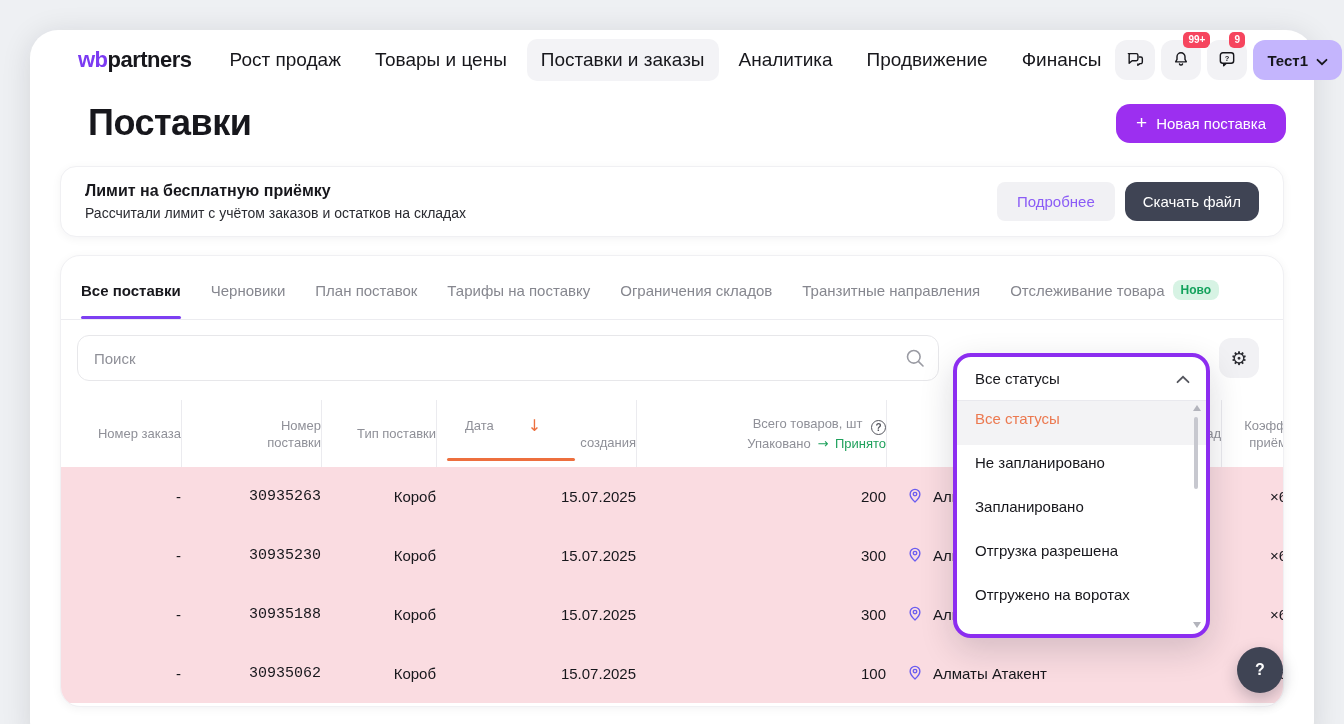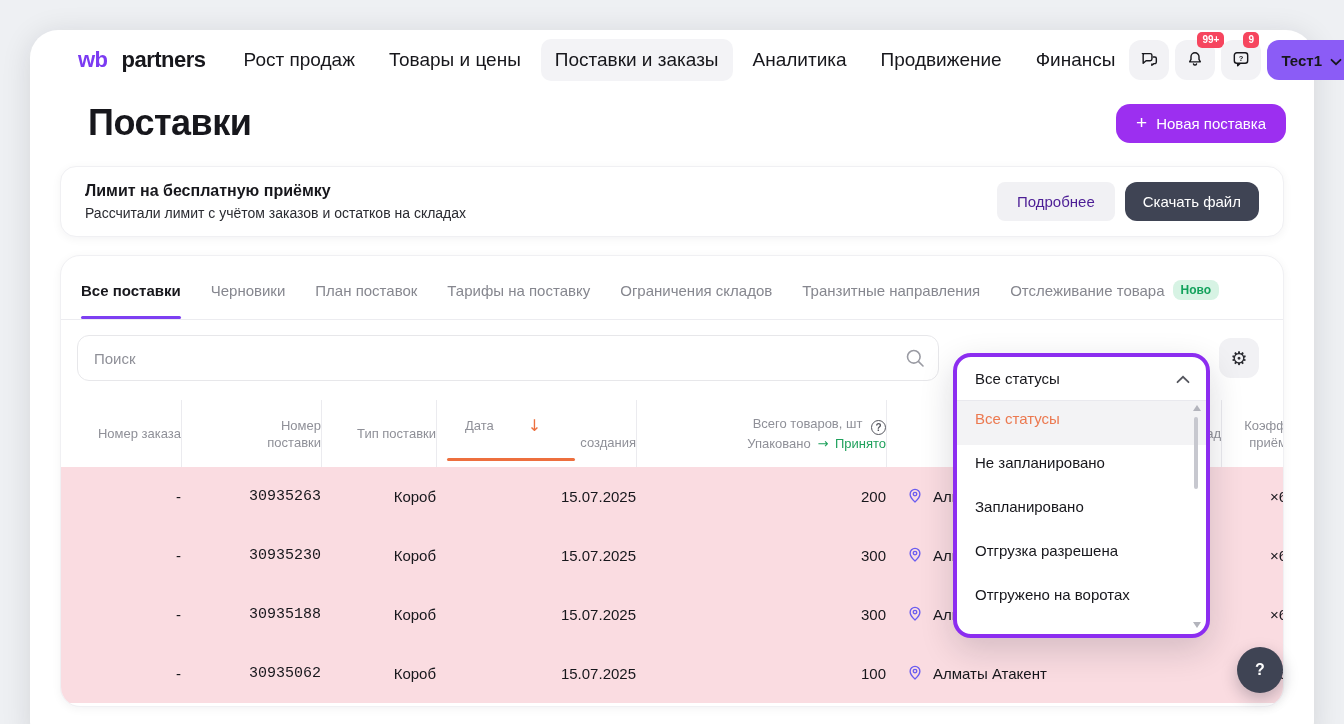--- a/index.html
+++ b/index.html
@@ -3,51 +3,51 @@
 <meta charset="utf-8">
 <style>
   * { margin:0; padding:0; box-sizing:border-box; }
   html,body { width:1344px; height:724px; overflow:hidden;
     font-family:"Liberation Sans", sans-serif; background:#eef0f3; }
   .app { position:absolute; left:30px; top:30px; width:1284px; height:720px;
     background:#fff; border-radius:28px; box-shadow:0 4px 30px rgba(25,25,35,.12); }
 
   
   .topbar { height:60px; display:flex; align-items:center; padding:0 18px 0 48px; }
-  .logo { display:flex; align-items:baseline; gap:14px; font-weight:700; font-size:22px; letter-spacing:-0.5px; }
+  .logo { display:flex; align-items:baseline; gap:0; font-weight:700; font-size:22px; letter-spacing:-0.5px; }
   .logo-wb { color:#7b3bf2; }
   .logo-partners { color:#17171c; }
   .nav { display:flex; align-items:center; gap:6px; margin-left:24px; }
   .nav-item { font-size:19px; color:#17171c; font-weight:500; padding:10px 14px;
     border-radius:10px; cursor:pointer; white-space:nowrap; text-decoration:none; }
   .nav-item.active { background:#f3f3f6; }
   .top-actions { margin-left:auto; display:flex; align-items:center; gap:6px; }
   .icon-btn { position:relative; width:40px; height:40px; border:none; background:#f2f2f5;
     border-radius:12px; display:flex; align-items:center; justify-content:center; cursor:pointer; }
   .badge { position:absolute; top:-8px; left:22px; background:#f6455e; color:#fff;
     font-size:10px; font-weight:700; padding:2px 5px; border-radius:5px; line-height:12px; }
-  .account-btn { height:40px; border:none; background:#8b5cf6; border-radius:12px;
+  .account-btn { height:40px; border:none; background:#c4b5fd; border-radius:12px;
     display:flex; align-items:center; gap:8px; padding:0 14px; font-size:15px; font-weight:600;
     color:#17171c; cursor:pointer; font-family:inherit; }
 
   
   .title-row { display:flex; align-items:center; padding:12px 28px 22px 58px; }
   .page-title { font-size:36px; font-weight:700; color:#17171c; letter-spacing:-0.5px; }
   .new-supply-btn { margin-left:auto; background:#9c2ff0; color:#fff; border:none;
     border-radius:14px; font-size:15px; font-weight:500; padding:11px 20px; display:flex;
     align-items:center; gap:9px; cursor:pointer; font-family:inherit; }
   .plus-glyph { font-size:19px; font-weight:400; line-height:16px; }
 
   
   .banner { margin:0 30px; background:#fff; border:1px solid #f0f0f3; border-radius:16px;
     box-shadow:0 2px 10px rgba(20,20,30,.05); padding:15px 24px; display:flex; align-items:center; }
   .banner-title { font-size:16px; font-weight:700; color:#17171c; margin-bottom:5px; }
   .banner-sub { font-size:14px; color:#2a2b31; }
   .banner-actions { margin-left:auto; display:flex; gap:10px; }
-  .btn-light { background:#f1f1f4; color:#4c1d95; border:none; border-radius:8px;
+  .btn-light { background:#f1f1f4; color:#8b5cf6; border:none; border-radius:8px;
     font-size:15px; padding:11px 20px; cursor:pointer; font-family:inherit; }
   .btn-dark { background:#3f4454; color:#fff; border:none; border-radius:12px;
     font-size:15px; padding:11px 18px; cursor:pointer; font-family:inherit; }
 
   
   .main-card { position:relative; margin:18px 30px 0; height:452px; background:#fff;
     border:1px solid #f0f0f3; border-radius:20px; box-shadow:0 2px 10px rgba(20,20,30,.05);
     overflow:hidden; }
   .tabs { display:flex; gap:30px; padding:26px 20px 0; border-bottom:1px solid #ececf0; white-space:nowrap; }
   .tab { font-size:15px; color:#86878f; font-weight:500; padding-bottom:19px; cursor:pointer;

